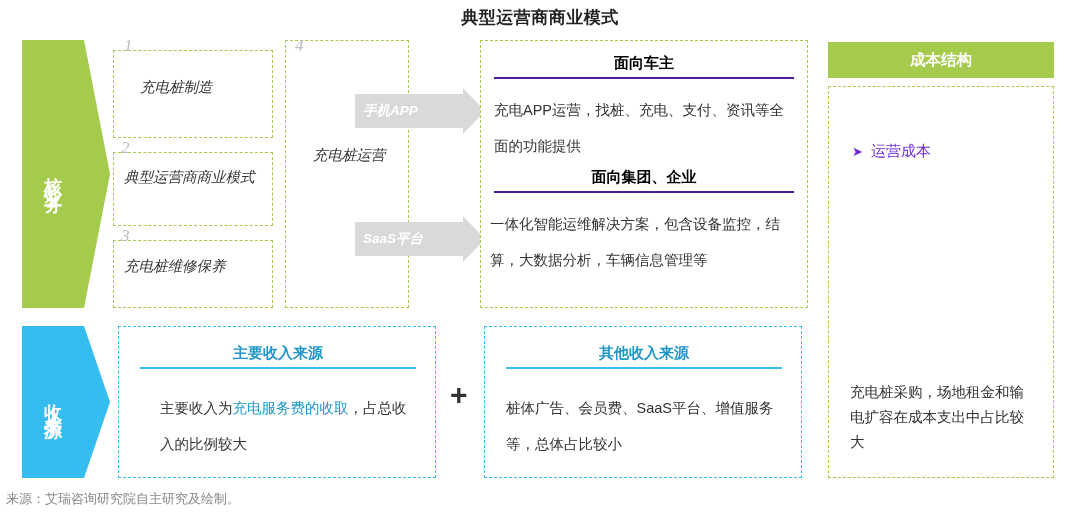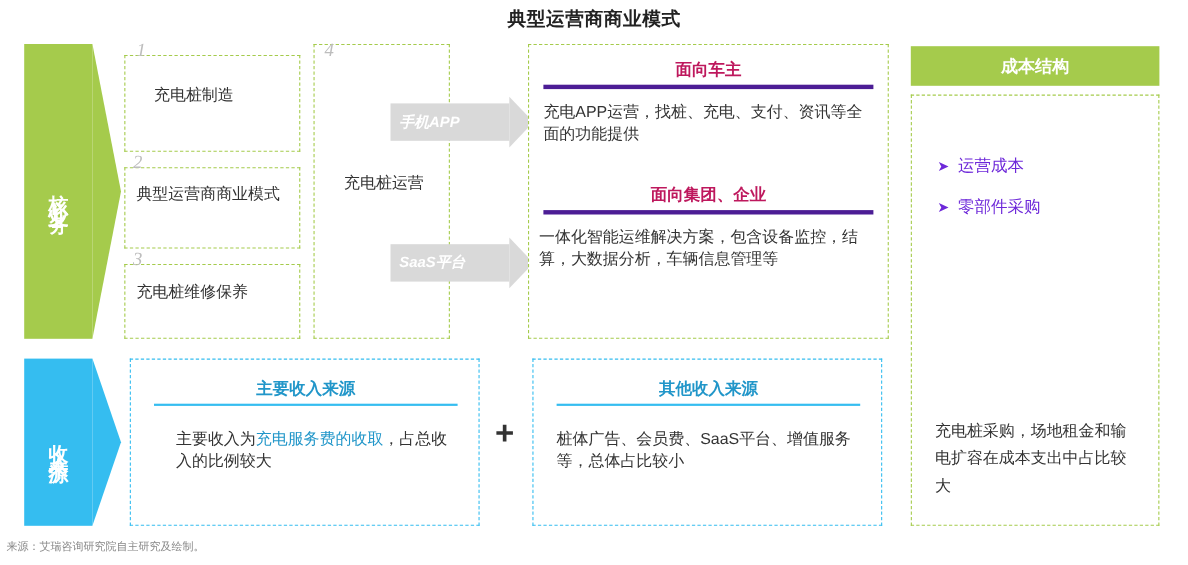--- a/index.html
+++ b/index.html
@@ -109,20 +109,21 @@
     font-size: 17px;
     font-style: italic;
     color: #bdbdbd;
     font-family: "Liberation Serif", serif;
   }
   .boxtext {
     position: absolute;
     font-size: 14.5px;
     color: #333333;
     line-height: 22px;
+    font-style: italic;
   }
 
   
   .gray-arrow {
     position: absolute;
     height: 34px;
     background: #d9d9d9;
     display: flex;
     align-items: center;
   }
@@ -144,37 +145,37 @@
     padding-left: 8px;
     white-space: nowrap;
   }
 
   
   .sec-head-green {
     position: absolute;
     text-align: center;
     font-size: 15px;
     font-weight: bold;
-    color: #be185d;
-    border-bottom: 4px solid #4c1d95;
+    color: #000000;
+    border-bottom: 2px solid #4c1d95;
     padding-bottom: 4px;
   }
   .sec-head-blue {
     position: absolute;
     text-align: center;
     font-size: 15px;
     font-weight: bold;
     color: #2196c9;
     border-bottom: 2px solid #35bdf0;
     padding-bottom: 4px;
   }
   .sec-body {
     position: absolute;
     font-size: 14.5px;
-    line-height: 20px;
+    line-height: 36px;
     color: #333333;
   }
 
   
   .cost-header {
     position: absolute;
     left: 828px;
     top: 42px;
     width: 226px;
     height: 36px;
@@ -227,21 +228,21 @@
     font-weight: bold;
     color: #333333;
   }
 
   .hl-blue { color: #2196c9; }
 
   .source {
     position: absolute;
     left: 6px;
     top: 490px;
-    font-size: 10px;
+    font-size: 13px;
     color: #888888;
   }
 </style>
 </head>
 <body>
 
 <div id="page-title">典型运营商商业模式</div>
 
 <div class="banner-core">
   <div class="arrow"></div>
@@ -260,21 +261,21 @@
 <div class="dash-green" style="left:113px; top:152px; width:160px; height:74px;"></div>
 <div class="num" style="left:121px; top:138px;">2</div>
 <div class="boxtext" style="left:124px; top:166px; width:145px;">典型运营商商业模式</div>
 
 <div class="dash-green" style="left:113px; top:240px; width:160px; height:68px;"></div>
 <div class="num" style="left:121px; top:226px;">3</div>
 <div class="boxtext" style="left:124px; top:255px; width:150px;">充电桩维修保养</div>
 
 <div class="dash-green" style="left:285px; top:40px; width:124px; height:268px;"></div>
 <div class="num" style="left:295px; top:36px;">4</div>
-<div class="boxtext" style="left:293px; top:156px; width:112px; text-align:center;">充电桩运营</div>
+<div class="boxtext" style="left:293px; top:144px; width:112px; text-align:center;">充电桩运营</div>
 
 <div class="gray-arrow" style="left:355px; top:94px; width:108px;">
   <span class="lbl">手机APP</span>
   <span class="tip"></span>
 </div>
 <div class="gray-arrow" style="left:355px; top:222px; width:108px;">
   <span class="lbl">SaaS平台</span>
   <span class="tip"></span>
 </div>
 
@@ -293,17 +294,16 @@
 <div class="plus">+</div>
 
 <div class="dash-blue" style="left:484px; top:326px; width:318px; height:152px;"></div>
 <div class="sec-head-blue" style="left:506px; top:344px; width:276px;">其他收入来源</div>
 <div class="sec-body" style="left:506px; top:390px; width:282px;">桩体广告、会员费、SaaS平台、增值服务等，总体占比较小</div>
 
 <div class="cost-header">成本结构</div>
 <div class="cost-box"></div>
 <div class="cost-list">
   <div class="cost-item"><span class="bullet">➤</span><span>运营成本</span></div>
-  <div class="cost-item"><span class="bullet">➤</span><span>零部件采购</span></div>
 </div>
 <div class="cost-note">充电桩采购，场地租金和输电扩容在成本支出中占比较大</div>
 
 <div class="source">来源：艾瑞咨询研究院自主研究及绘制。</div>
 
 </body></html>

